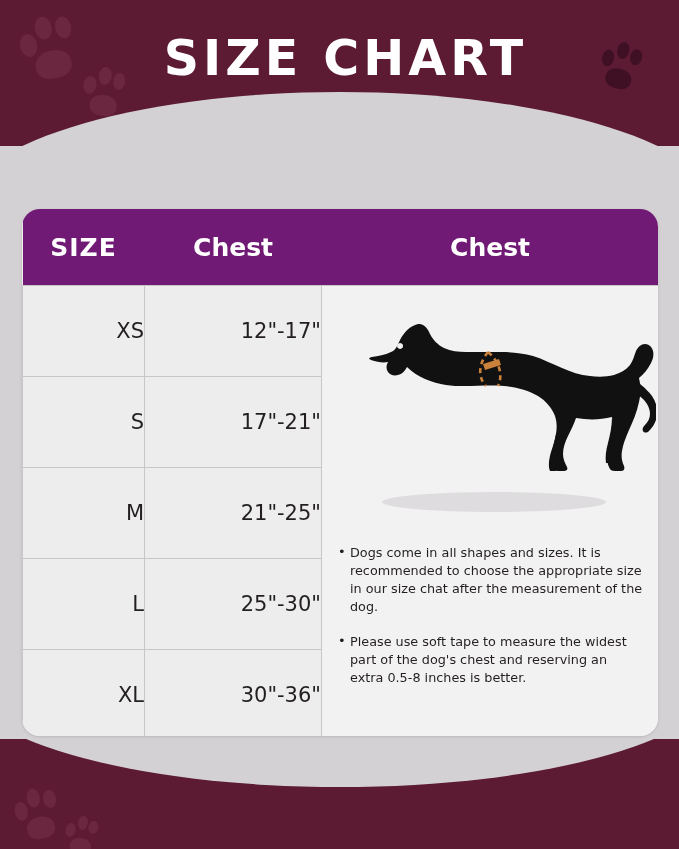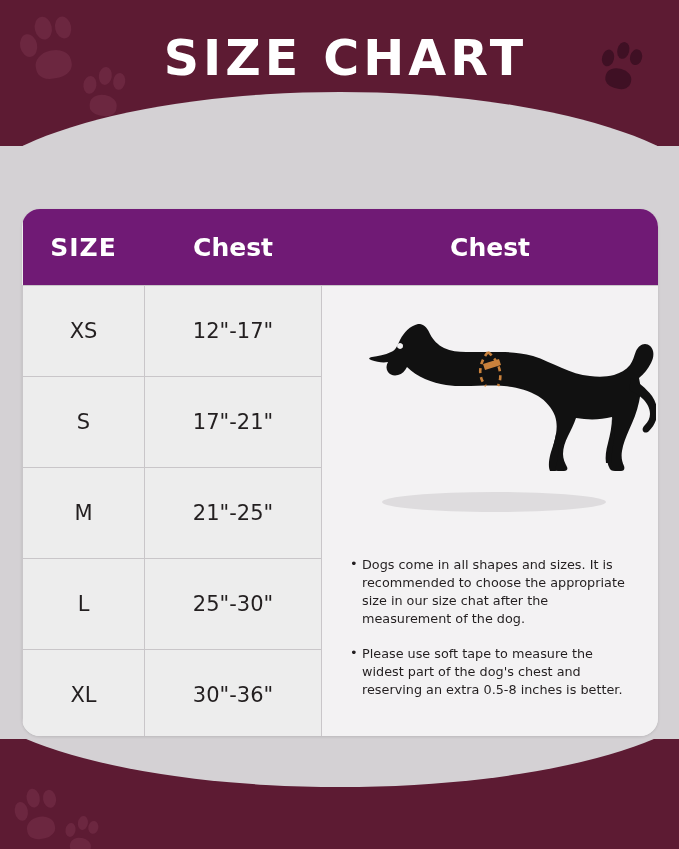--- a/index.html
+++ b/index.html
@@ -111,21 +111,21 @@
     height: 76px;
     text-align: center;
     padding: 0;
     margin-top: 20px;
   }
   .table th.col-size { width: 122px; font-size: 25px; letter-spacing: 1px; }
   .table th.col-chest { width: 177px; font-weight: bold; }
   .table th.col-note  { width: 337px; font-weight: bold; }
 
   .table td {
-    text-align: center;
+    text-align: right;
     font-size: 21px;
     color: #231f20;
     border: 1px solid #c9c6c9;
     background: #ededed;
     padding: 0;
     height: 90px;
   }
   .table td.cell-size { width: 122px; }
   .table td.cell-chest { width: 177px; }
   .table td.note-cell {
@@ -154,21 +154,21 @@
     height: 20px;
     background: #dedcde;
     border-radius: 50%;
   }
   .dog-svg {
     position: absolute;
     left: 28px;
     top: 22px;
   }
   .note-list {
-    margin: 12px;
+    margin: 0;
     padding: 0;
     list-style: none;
   }
   .note-list li {
     position: relative;
     font-size: 12.8px;
     line-height: 1.42;
     color: #231f20;
     padding-left: 12px;
     margin-bottom: 16px;

